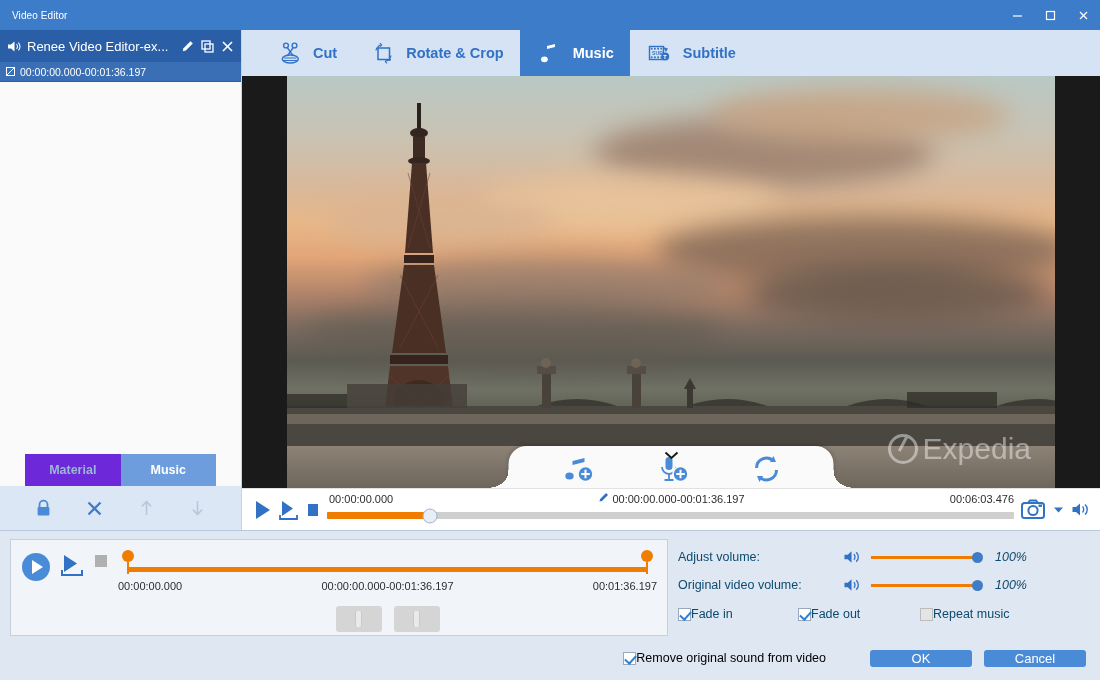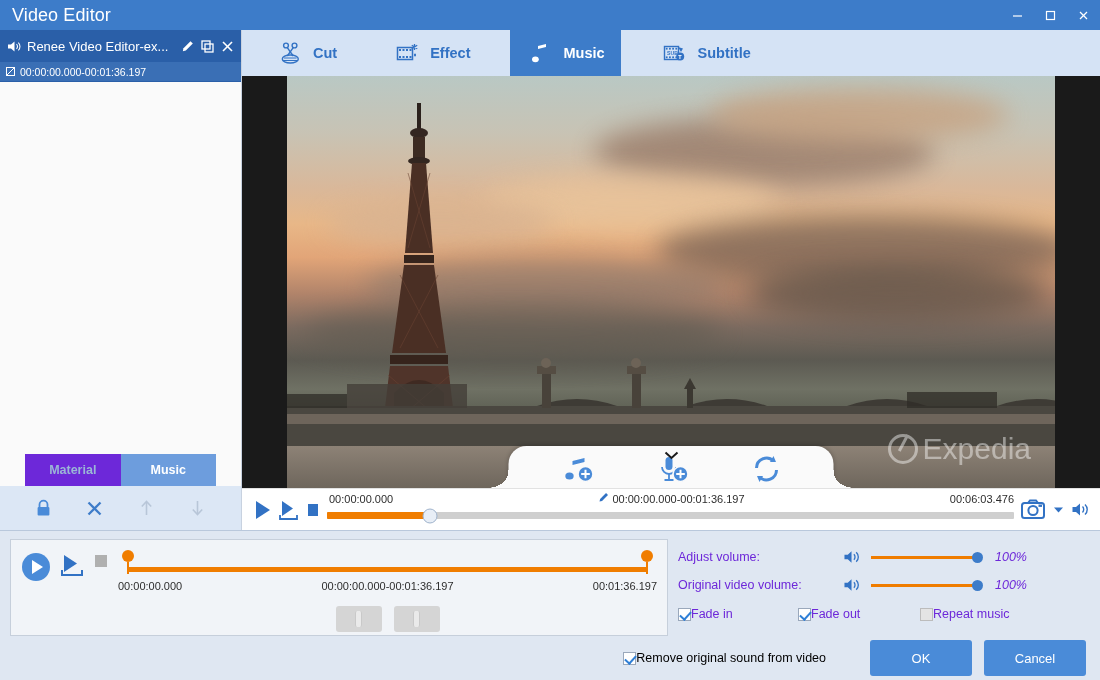--- a/index.html
+++ b/index.html
@@ -10,21 +10,21 @@
     overflow: hidden;
     position: relative;
   }
   .app { width: 1100px; height: 680px; position: relative; display: flex; flex-direction: column; }
 
   
   .titlebar {
     height: 30px; background: #3d7cc9; display: flex; align-items: center;
     flex: 0 0 30px; position: relative;
   }
-  .titlebar-text { color: #fff; font-size: 18px; padding-left: 12px; letter-spacing: .1px; }
+  .titlebar-text { color: #fff; font-size: 10px; padding-left: 12px; letter-spacing: .1px; }
   .win-btns { margin-left: auto; display: flex; height: 100%; }
   .win-btn {
     width: 33px; height: 30px; display: flex; align-items: center; justify-content: center;
     color: #fff; cursor: pointer;
   }
 
   
   .body-row { display: flex; flex: 1 1 auto; min-height: 0; }
 
   
@@ -56,21 +56,20 @@
     height: 44px; background: #dce7f5; display: flex; align-items: center;
     justify-content: space-around; padding: 0 18px;
   }
   .tool-ic { cursor: pointer; display: flex; align-items: center; justify-content: center; width: 30px; }
 
   
   .main { flex: 1 1 auto; display: flex; flex-direction: column; min-width: 0; }
   .toolbar {
     height: 46px; flex: 0 0 46px; background: #d5e3f5; display: flex; align-items: stretch;
     padding-left: 18px;
-    gap: 24px;
   }
   .tb-item {
     display: flex; align-items: center; gap: 9px; padding: 0 16px; cursor: pointer;
     color: #3272c4; font-size: 14.5px; font-weight: bold;
   }
   .tb-item.active { background: #3d7cc9; color: #fff; }
   .tb-ic { display: flex; align-items: center; justify-content: center; width: 28px; }
 
   
   .video-area {
@@ -194,21 +193,21 @@
   .pause-btn {
     width: 46px; height: 26px; background: #d5d5d5; border-radius: 3px;
     display: flex; align-items: center; justify-content: center; cursor: pointer;
   }
   .pause-glyph {
     width: 7px; height: 16px; background: #eaeaea; border-radius: 2px;
     border-left: 1px solid #c9c9c9; border-right: 1px solid #c9c9c9;
   }
 
   
-  .settings { flex: 1 1 auto; padding-top: 4px; font-size: 12.5px; color: #6d28d9; }
+  .settings { flex: 1 1 auto; padding-top: 4px; font-size: 12.5px; color: #0c4a6e; }
   .vol-row { display: flex; align-items: center; height: 28px; }
   .vol-label { width: 165px; }
   .spk { width: 22px; display: flex; align-items: center; }
   .vol-slider { position: relative; width: 112px; height: 16px; margin-left: 6px; }
   .vol-track {
     position: absolute; top: 7px; left: 0; right: 8px; height: 3px; background: #f07d00;
   }
   .vol-thumb {
     position: absolute; top: 3px; right: 0; width: 11px; height: 11px;
     border-radius: 50%; background: #3d7cc9; cursor: pointer;
@@ -224,21 +223,21 @@
     content: ""; position: absolute; left: 3px; top: 0px; width: 5px; height: 9px;
     border: solid #2f7fd6; border-width: 0 2px 2px 0; transform: rotate(42deg);
   }
   .box.gray { background: #e4e4e4; border-color: #bcbcbc; }
 
   .bottom-footer {
     flex: 0 0 44px; display: flex; align-items: center; justify-content: flex-end;
     padding: 0 14px; gap: 12px;
   }
   .btn {
-    width: 102px; height: 36px; background: #4a8bd8; color: #fff; border: none;
+    width: 102px; height: 17px; background: #4a8bd8; color: #fff; border: none;
     font-size: 13px; border-radius: 3px; cursor: pointer;
     font-family: "Liberation Sans", sans-serif;
   }
   .footer-chk { margin-right: 32px; }
 </style>
 </head>
 <body>
 
 <div class="app">
 
@@ -354,39 +353,34 @@
               <line x1="9.3" y1="6.6" x2="15.2" y2="15" stroke="#3272c4" stroke-width="1.4"></line>
               <line x1="15.2" y1="6.6" x2="9.3" y2="15" stroke="#3272c4" stroke-width="1.4"></line>
               <ellipse cx="12.3" cy="18" rx="8" ry="4" fill="none" stroke="#3272c4" stroke-width="1.4"></ellipse>
               <line x1="6" y1="17" x2="18.6" y2="17" stroke="#3272c4" stroke-width="1"></line>
               <line x1="5" y1="19.5" x2="19.6" y2="19.5" stroke="#3272c4" stroke-width="1"></line>
             </svg>
           </span>
           <span>Cut</span>
         </div>
 
-
         <div class="tb-item">
           <span class="tb-ic">
             <svg width="25" height="25" viewBox="0 0 25 25">
-              <rect x="2.5" y="6.5" width="15" height="12" fill="none" stroke="#3272c4" stroke-width="1.5"></rect>
-              <rect x="4" y="8" width="2" height="2" fill="#3272c4"></rect>
-                <rect x="7.5" y="8" width="2" height="2" fill="#3272c4"></rect>
-              <rect x="11" y="8" width="2" height="2" fill="#3272c4"></rect>
-                <rect x="14.5" y="8" width="2" height="2" fill="#3272c4"></rect>
-              <rect x="4" y="15" width="2" height="2" fill="#3272c4"></rect>
-                <rect x="7.5" y="15" width="2" height="2" fill="#3272c4"></rect>
-              <rect x="11" y="15" width="2" height="2" fill="#3272c4"></rect>
-                <rect x="14.5" y="15" width="2" height="2" fill="#3272c4"></rect>
-              <path d="M19.5 3v6M16.8 4.2l5.4 3.6M22.2 4.2l-5.4 3.6" stroke="#3272c4" stroke-width="1.3"></path>
-              <path d="M20 12.5v3M19 13.3l2 1.4M21 13.3l-2 1.4" stroke="#3272c4" stroke-width="1"></path>
-            </svg>
-          </span>
-          <span>Effect</span>
-        </div>
+              <path d="M7 5.5v13h13" fill="none" stroke="#3272c4" stroke-width="1.5"></path>
+              <path d="M5.5 7h13v13" fill="none" stroke="#3272c4" stroke-width="1.5"></path>
+              <path d="M5 9.5A7 7 0 019.5 4" fill="none" stroke="#3272c4" stroke-width="1.2" stroke-dasharray="2.5 2"></path>
+              <path d="M20 14.5A7 7 0 0115.5 20" fill="none" stroke="#3272c4" stroke-width="1.2" stroke-dasharray="2.5 2"></path>
+              <path d="M9 2.2l1.6 1.8L9 5.7" fill="none" stroke="#3272c4" stroke-width="1.2"></path>
+              <path d="M16 22.4l-1.6-1.8L16 18.8" fill="none" stroke="#3272c4" stroke-width="1.2"></path>
+            </svg>
+          </span>
+          <span>Rotate &amp; Crop</span>
+        </div>
+
 
 
         <div class="tb-item active">
           <span class="tb-ic">
             <svg width="25" height="25" viewBox="0 0 25 25">
               <path d="M10 18V5l8-2v3l-8 2" fill="#fff"></path>
               <ellipse cx="7.4" cy="18.3" rx="3.4" ry="2.9" fill="#fff"></ellipse>
             </svg>
           </span>
           <span>Music</span>

